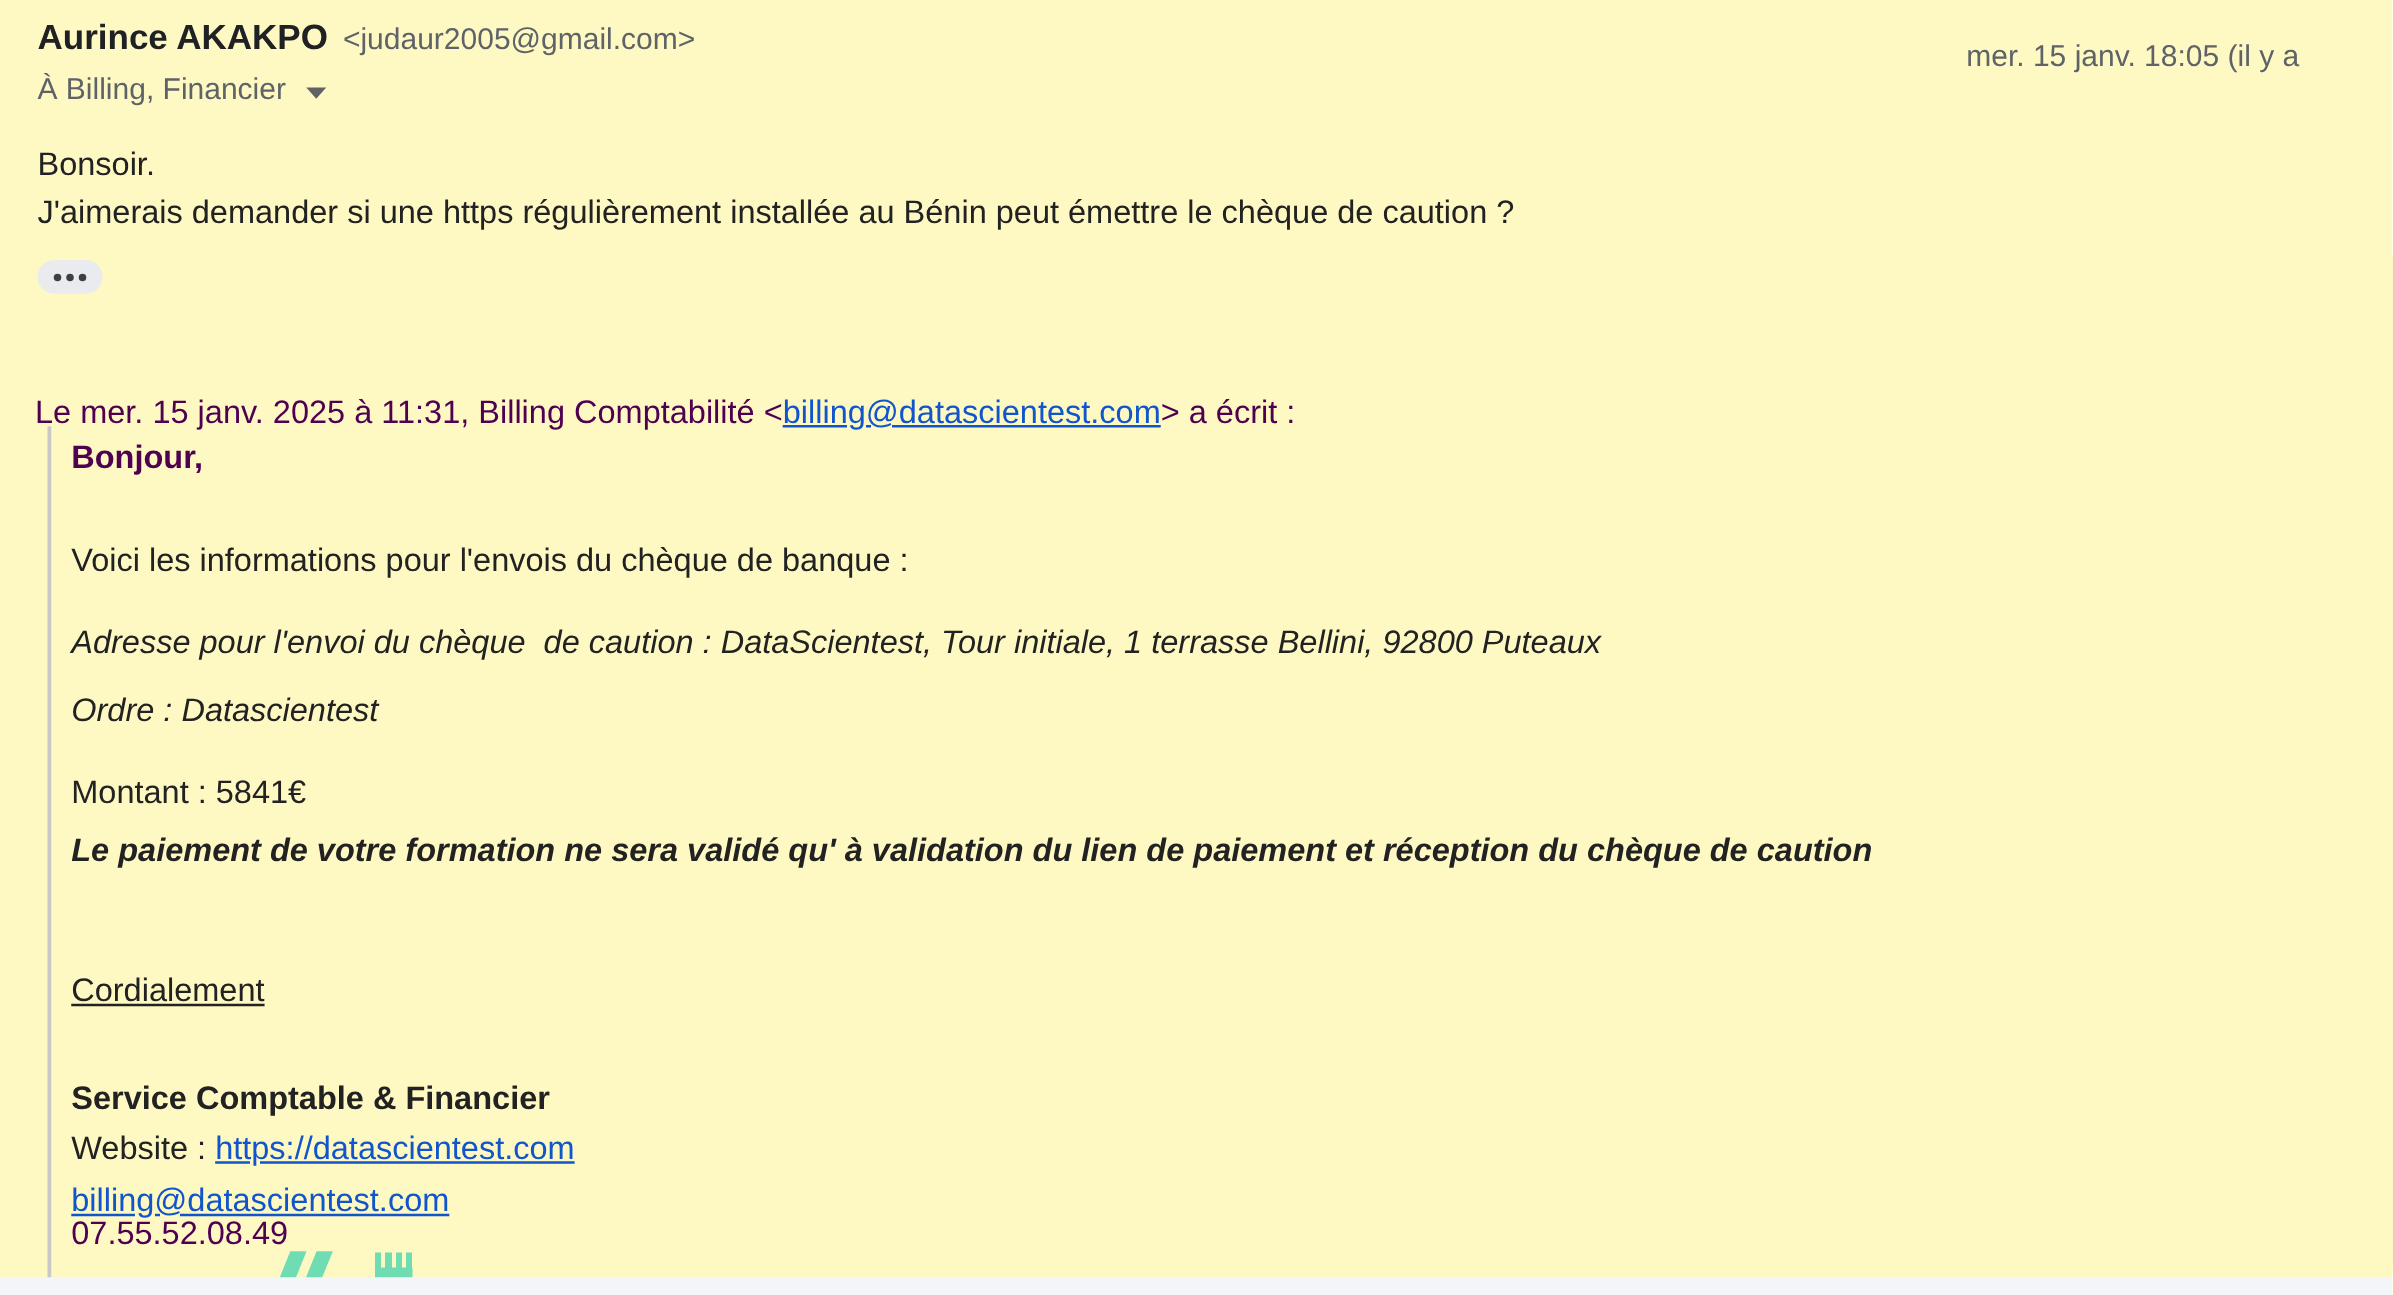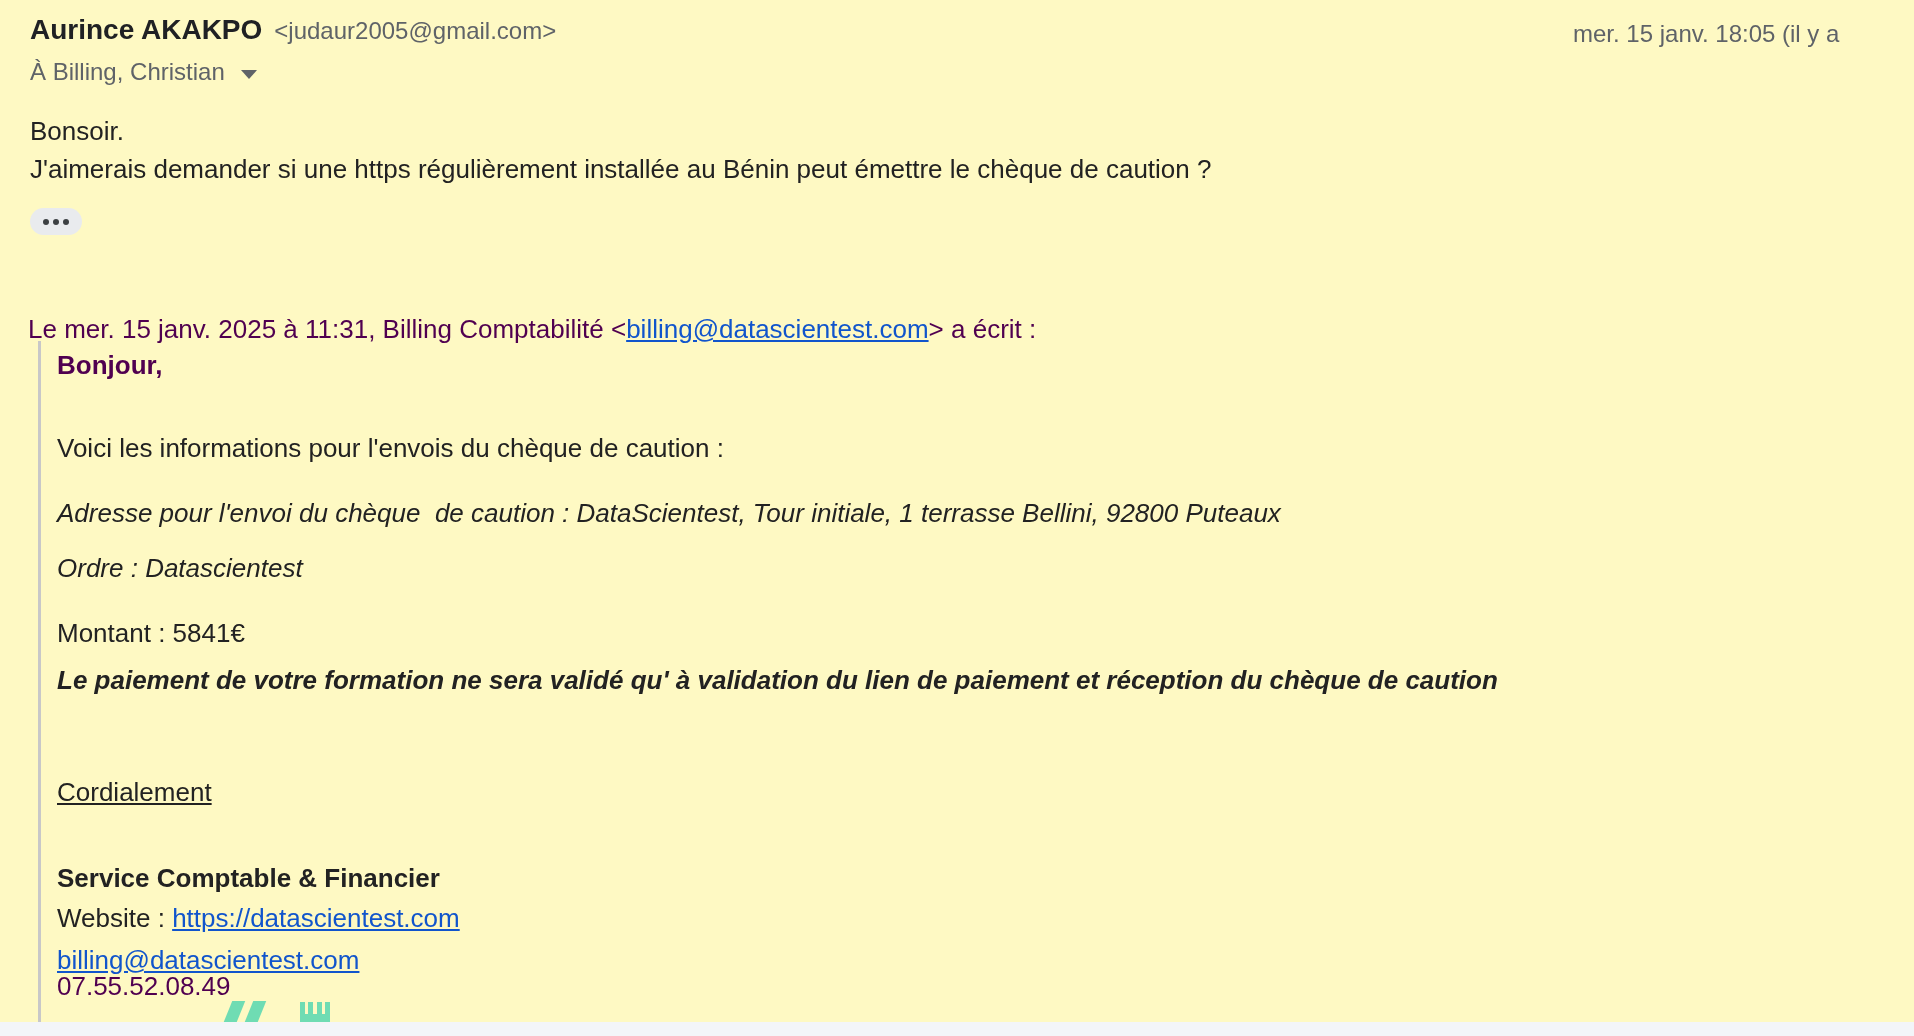--- a/index.html
+++ b/index.html
@@ -14,21 +14,21 @@
     color: #222222;
   }
   
   .sender-row {
     position: absolute; top: 14px; left: 30px;
     display: flex; align-items: baseline; white-space: nowrap;
   }
   .sender-name { font-size: 28px; font-weight: bold; color: #202124; }
   .sender-email { font-size: 24px; color: #5f6368; margin-left: 12px; }
   .date-stamp {
-    position: absolute; top: 20px; left: 1573px;
+    position: absolute; top: 32px; left: 1573px;
     font-size: 24px; color: #5f6368; white-space: nowrap;
   }
   .to-row {
     position: absolute; top: 58px; left: 30px;
     display: flex; align-items: center; cursor: pointer;
   }
   .to-label { font-size: 24px; color: #5f6368; }
   .caret {
     width: 0; height: 0; margin-left: 16px; margin-top: 4px;
     border-left: 8px solid transparent;
@@ -95,38 +95,38 @@
 
 <div class="screen">
 
   <div class="sender-row">
     <span class="sender-name">Aurince AKAKPO</span>
     <span class="sender-email">&lt;judaur2005@gmail.com&gt;</span>
   </div>
   <div class="date-stamp">mer. 15 janv. 18:05 (il y a</div>
 
   <div class="to-row">
-    <span class="to-label">À Billing, Christian</span>
+    <span class="to-label">À Billing, Financier</span>
     <span class="caret"></span>
   </div>
 
   <div class="body-line1">Bonsoir.</div>
   <div class="body-line2">J'aimerais demander si une https régulièrement installée au Bénin peut émettre le chèque de caution ?</div>
 
   <button class="trim-btn">
     <span class="dot"></span>
     <span class="dot"></span>
     <span class="dot"></span>
   </button>
 
   <div class="attribution"><span>Le mer. 15 janv. 2025 à 11:31, Billing Comptabilité &lt;</span><a>billing@datascientest.com</a><span>&gt; a écrit :</span></div>
 
   <div class="quote-block">
     <div class="q-line q-greeting">Bonjour,</div>
-    <div class="q-line q-info">Voici les informations pour l'envois du chèque de caution :</div>
+    <div class="q-line q-info">Voici les informations pour l'envois du chèque de banque :</div>
     <div class="q-line q-address">Adresse pour l'envoi du chèque  de caution : DataScientest, Tour initiale, 1 terrasse Bellini, 92800 Puteaux</div>
     <div class="q-line q-order">Ordre : Datascientest</div>
     <div class="q-line q-amount">Montant : 5841€</div>
     <div class="q-line q-warning">Le paiement de votre formation ne sera validé qu' à validation du lien de paiement et réception du chèque de caution</div>
     <div class="q-line q-closing">Cordialement</div>
     <div class="q-line q-dept">Service Comptable &amp; Financier</div>
     <div class="q-line q-website"><span>Website : </span><a class="link">https://datascientest.com</a></div>
     <div class="q-line q-email"><a class="link">billing@datascientest.com</a></div>
     <div class="q-line q-phone">07.55.52.08.49</div>
 

